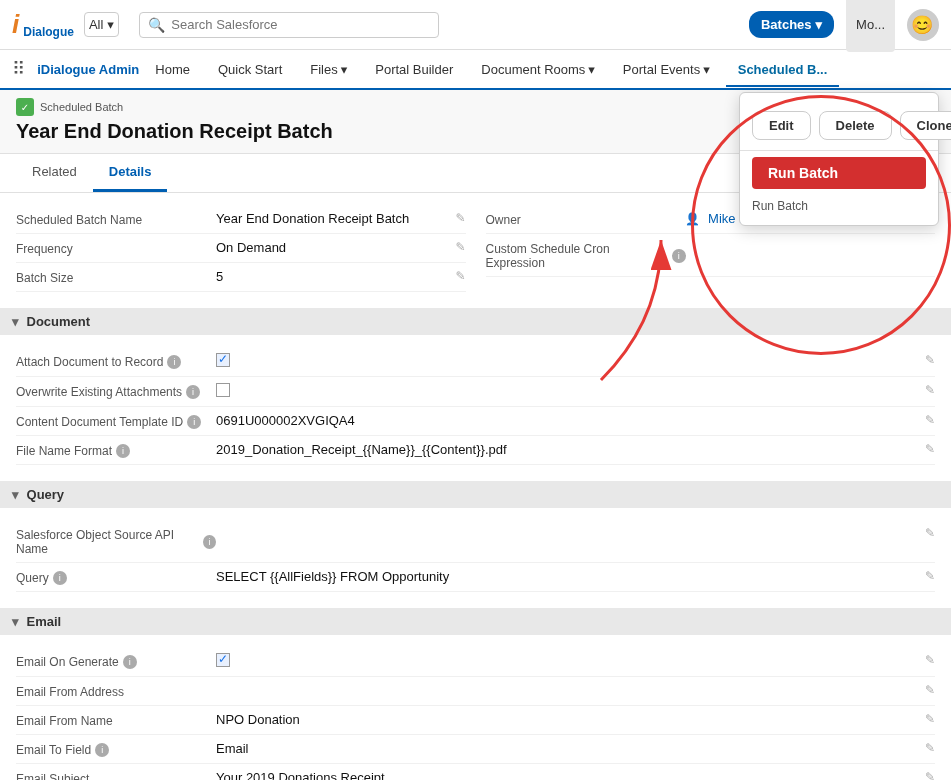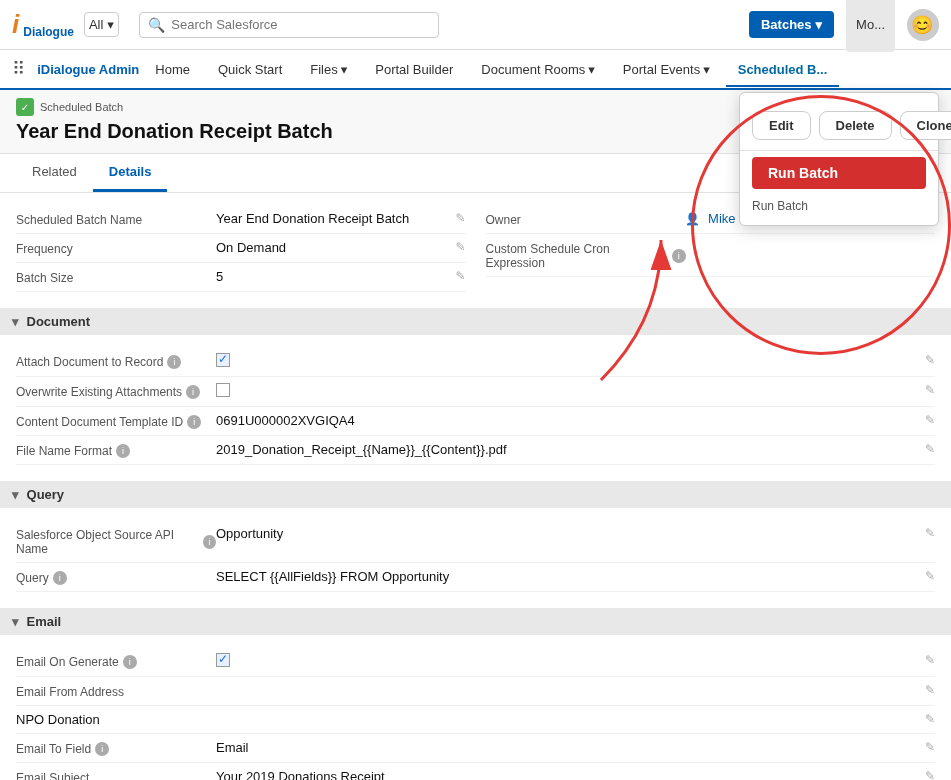--- a/index.html
+++ b/index.html
@@ -6,21 +6,21 @@
     body { font-family: -apple-system, BlinkMacSystemFont, 'Segoe UI', sans-serif; font-size: 13px; background: #f3f3f3; color: #333; overflow-x: hidden; }
 
     
     .top-nav { display: flex; align-items: center; background: #fff; border-bottom: 1px solid #ddd; padding: 0 12px; height: 50px; gap: 10px; }
     .logo { display: flex; align-items: center; gap: 4px; font-size: 22px; font-weight: bold; color: #e67e22; }
     .search-bar { display: flex; align-items: center; border: 1px solid #ccc; border-radius: 4px; padding: 4px 8px; gap: 6px; flex: 1; max-width: 300px; margin: 0 10px; }
     .search-bar input { border: none; outline: none; font-size: 13px; width: 100%; background: transparent; }
     .search-bar span { color: #888; font-size: 14px; }
     .all-dropdown { display: flex; align-items: center; gap: 4px; padding: 4px 4px; border: 1px solid #ccc; border-radius: 4px; cursor: pointer; font-size: 13px; }
     .nav-right { display: flex; align-items: center; gap: 12px; margin-left: auto; }
-    .nav-batches-btn { display: flex; align-items: center; gap: 4px; background: #005fb2; color: #fff; padding: 6px 12px; border-radius: 4px; font-size: 13px; font-weight: 600; cursor: pointer; }
+    .nav-batches-btn { display: flex; align-items: center; gap: 4px; background: #005fb2; color: #fff; padding: 6px 12px; border-radius: 12px; font-size: 13px; font-weight: 600; cursor: pointer; }
     .nav-more { background: #e8e8e8; color: #333; padding: 20px 10px; border-radius: 4px; font-size: 13px; cursor: pointer; }
     .avatar { width: 32px; height: 32px; border-radius: 50%; background: #ccc; display: flex; align-items: center; justify-content: center; overflow: hidden; }
 
     
     .app-nav { display: flex; align-items: center; background: #fff; border-bottom: 2px solid #005fb2; padding: 0 12px; height: 40px; gap: 4px; }
     .app-nav-grid { color: #555; font-size: 18px; margin-right: 8px; cursor: pointer; }
     .app-nav-title { font-size: 13px; font-weight: 600; color: #005fb2; }
     .nav-item { padding: 8px 12px; font-size: 13px; color: #333; cursor: pointer; white-space: nowrap; }
     .nav-item.active-nav { border-bottom: 2px solid #005fb2; color: #0369a1; font-weight: 600; margin-bottom: -2px; }
     .nav-item-with-arrow { display: flex; align-items: center; gap: 3px; }
@@ -242,21 +242,20 @@
     <div class="section-header">
       <span class="chevron">▾</span>
       <span>Query</span>
     </div>
     <div class="field-section">
       <div class="field-row">
         <div class="field-label">
           <span>Salesforce Object Source API Name</span>
           <span class="info-icon">i</span>
         </div>
-        <div class="field-value">Opportunity</div>
         <span class="field-edit">✎</span>
       </div>
       <div class="field-row">
         <div class="field-label">
           <span>Query</span>
           <span class="info-icon">i</span>
         </div>
         <div class="field-value">SELECT {{AllFields}} FROM Opportunity</div>
         <span class="field-edit">✎</span>
       </div>
@@ -275,20 +274,21 @@
         <div class="field-value">
           <span class="checkbox-checked"></span>
         </div>
         <span class="field-edit">✎</span>
       </div>
       <div class="field-row">
         <div class="field-label">Email From Address</div>
         <span class="field-edit">✎</span>
       </div>
       <div class="field-row">
+        <div class="field-label">Email From Name</div>
         <div class="field-value">NPO Donation</div>
         <span class="field-edit">✎</span>
       </div>
       <div class="field-row">
         <div class="field-label">
           <span>Email To Field</span>
           <span class="info-icon">i</span>
         </div>
         <div class="field-value">Email</div>
         <span class="field-edit">✎</span>

